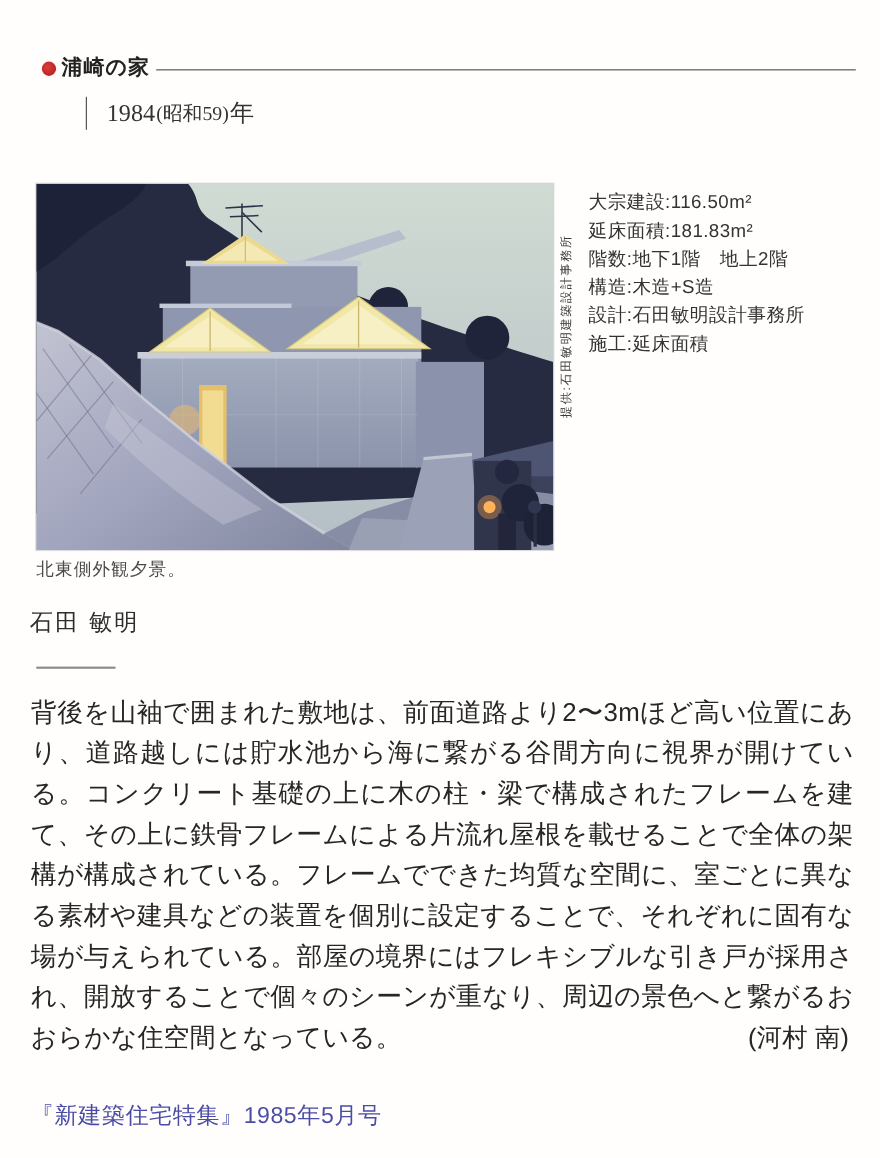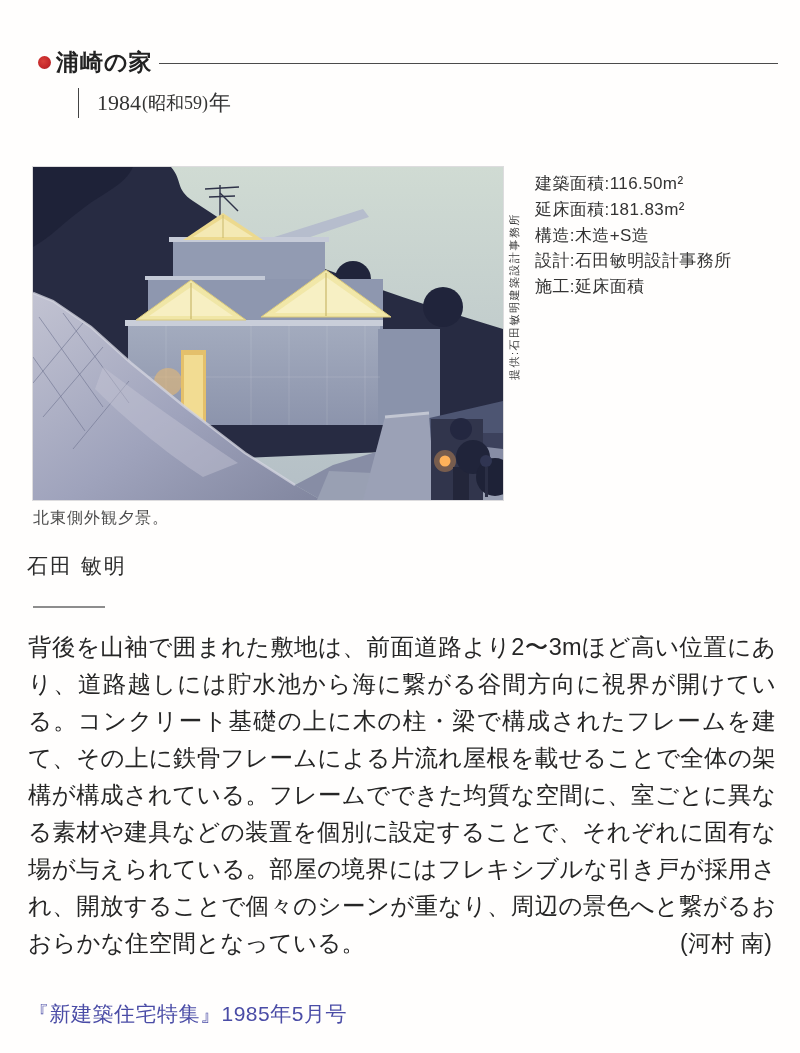--- a/index.html
+++ b/index.html
@@ -15,21 +15,21 @@
   .title-row{
     position:absolute;left:38px;top:48px;width:740px;
     display:flex;align-items:center;
   }
   .bullet{
     width:13px;height:13px;border-radius:50%;
     background:radial-gradient(circle at 40% 40%, #d9403a 0%, #c5282a 55%, #9e1f22 100%);
     flex:0 0 auto;margin-right:5px;
   }
   .title-text{
-    font-size:23px;font-weight:bold;color:#222;
+    font-size:19px;font-weight:bold;color:#222;
     letter-spacing:1px;line-height:28px;white-space:nowrap;
   }
   .title-rule{
     flex:1 1 auto;height:1px;background:#4b4b4b;margin-left:6px;margin-top:2px;
   }
   .subtitle{
     position:absolute;left:60px;top:88px;
     font-family:"Liberation Serif","DejaVu Serif",serif;
     font-size:22px;color:#333;display:flex;align-items:center;white-space:nowrap;
   }
@@ -200,22 +200,23 @@
       <circle cx="428" cy="262" r="11" fill="#232740"></circle>
       <rect x="452" y="300" width="3" height="30" fill="#2a2e44"></rect>
       <circle cx="453" cy="294" r="6" fill="#303552"></circle>
     </svg>
   </div>
 
   <div class="photo-credit">提供:石田敏明建築設計事務所</div>
   <div class="photo-caption">北東側外観夕景。</div>
 
   <div class="specs">
-    <div class="spec-row"><span>建築面積:</span><span>116.50m²</span></div>
+    <div class="spec-row"><span>大宗建設:</span><span>116.50m²</span></div>
     <div class="spec-row"><span>延床面積:</span><span>181.83m²</span></div>
+    <div class="spec-row"><span>階数:</span><span>地下1階　地上2階</span></div>
     <div class="spec-row"><span>構造:</span><span>木造+S造</span></div>
     <div class="spec-row"><span>設計:</span><span>石田敏明設計事務所</span></div>
     <div class="spec-row"><span>施工:</span><span>延床面積</span></div>
   </div>
 
   <div class="author">石田 敏明</div>
   <div class="author-rule"></div>
 
   <div class="article-body">
     <span>背後を山袖で囲まれた敷地は、前面道路より2〜3mほど高い位置にあり、道路越しには貯水池から海に繋がる谷間方向に視界が開けている。コンクリート基礎の上に木の柱・梁で構成されたフレームを建て、その上に鉄骨フレームによる片流れ屋根を載せることで全体の架構が構成されている。フレームでできた均質な空間に、室ごとに異なる素材や建具などの装置を個別に設定することで、それぞれに固有な場が与えられている。部屋の境界にはフレキシブルな引き戸が採用され、開放することで個々のシーンが重なり、周辺の景色へと繋がるおおらかな住空間となっている。</span>

